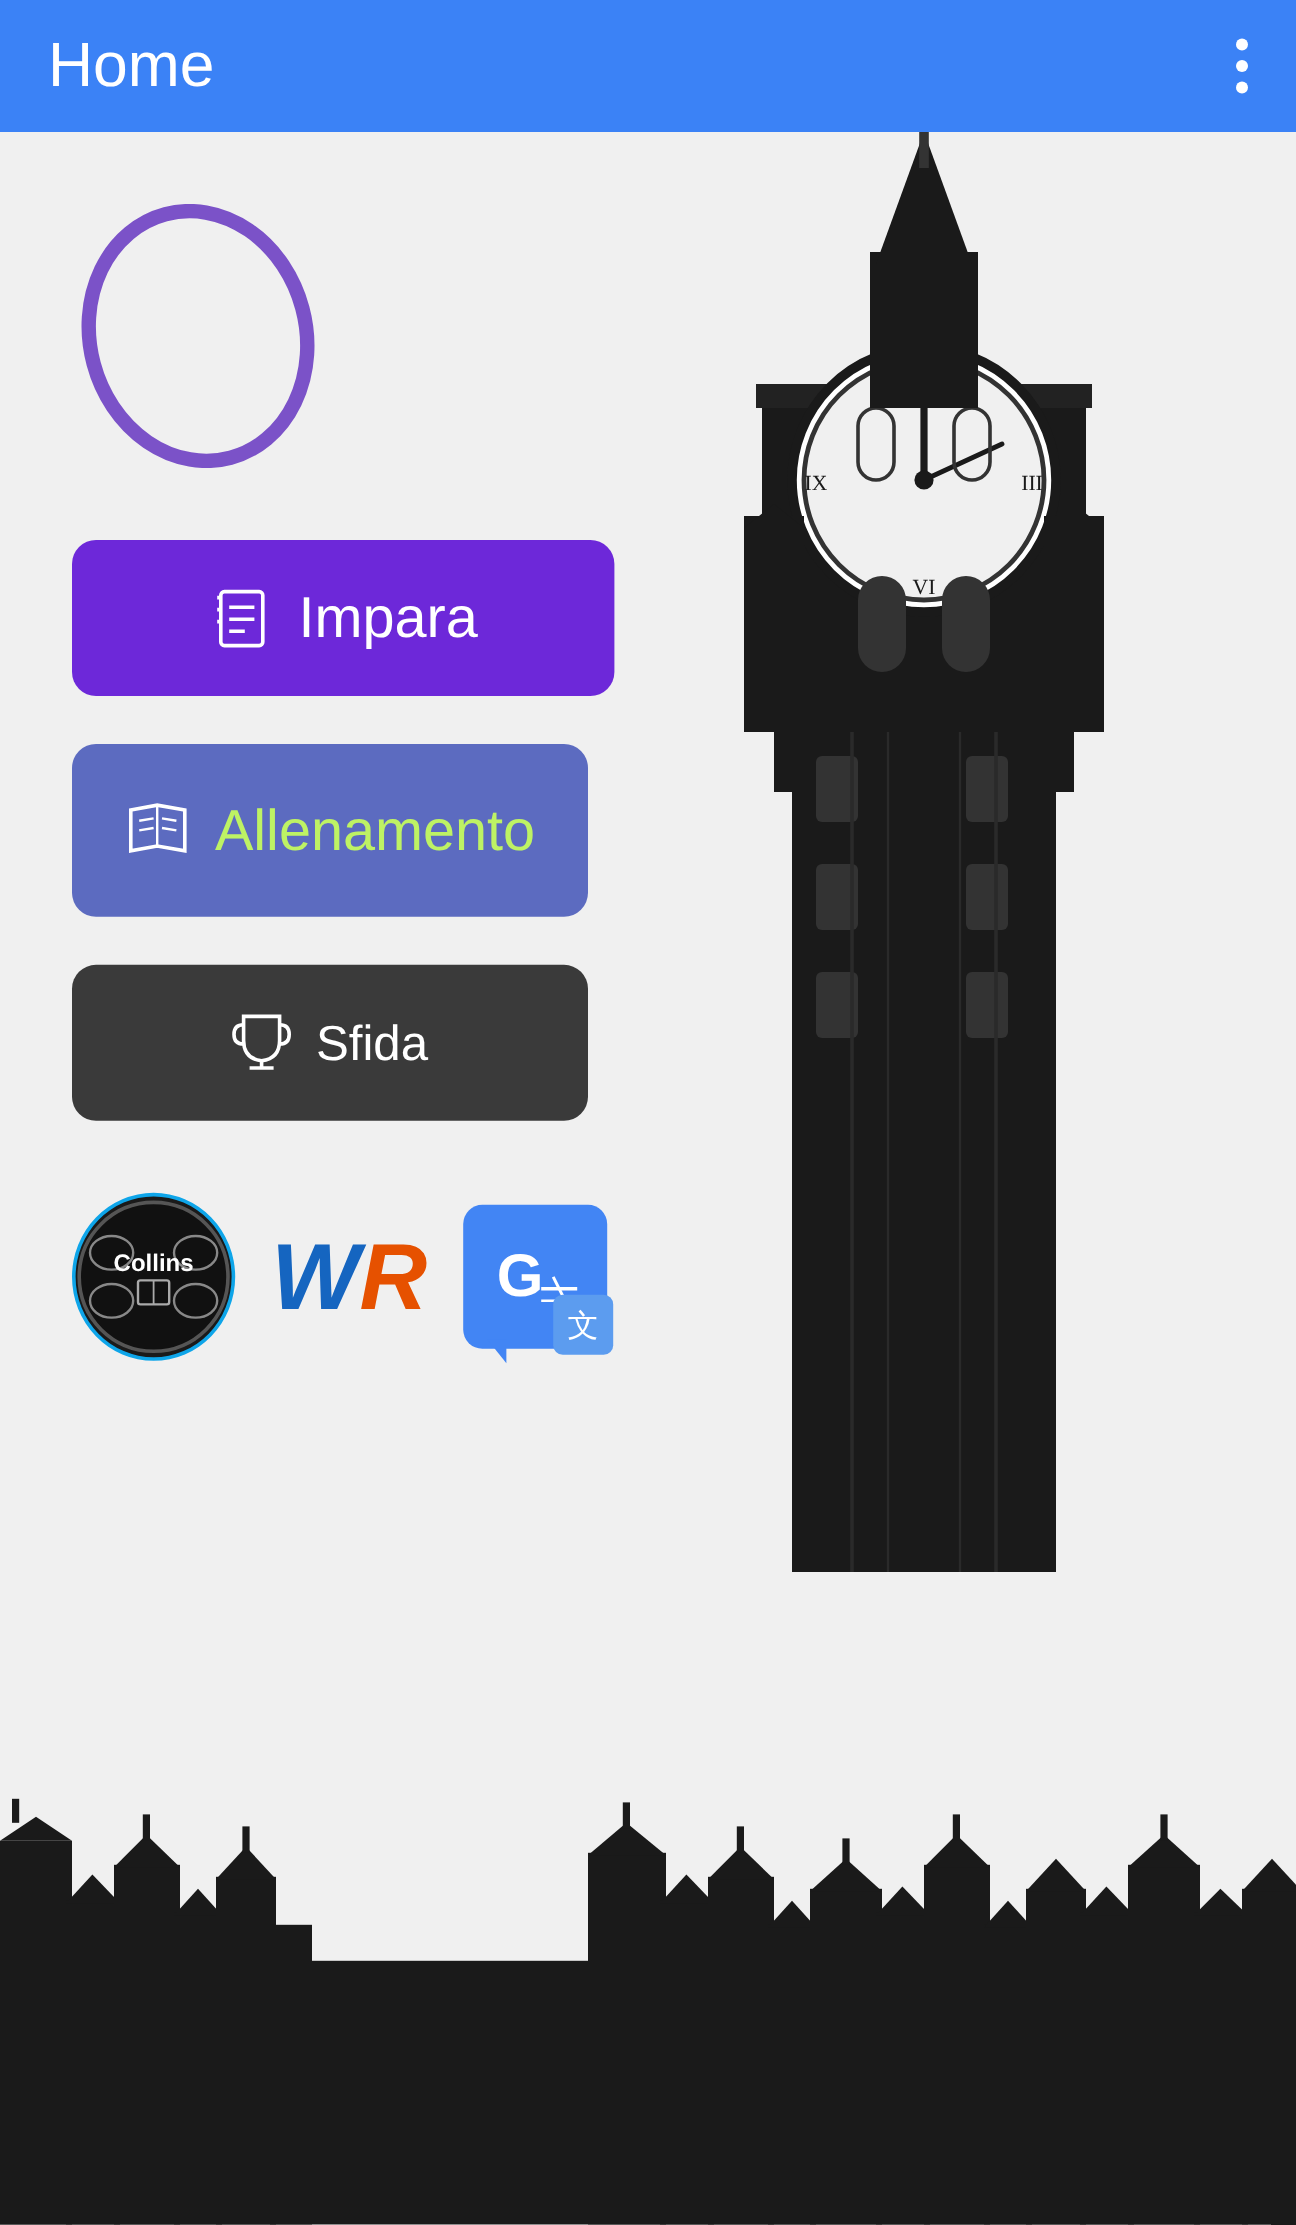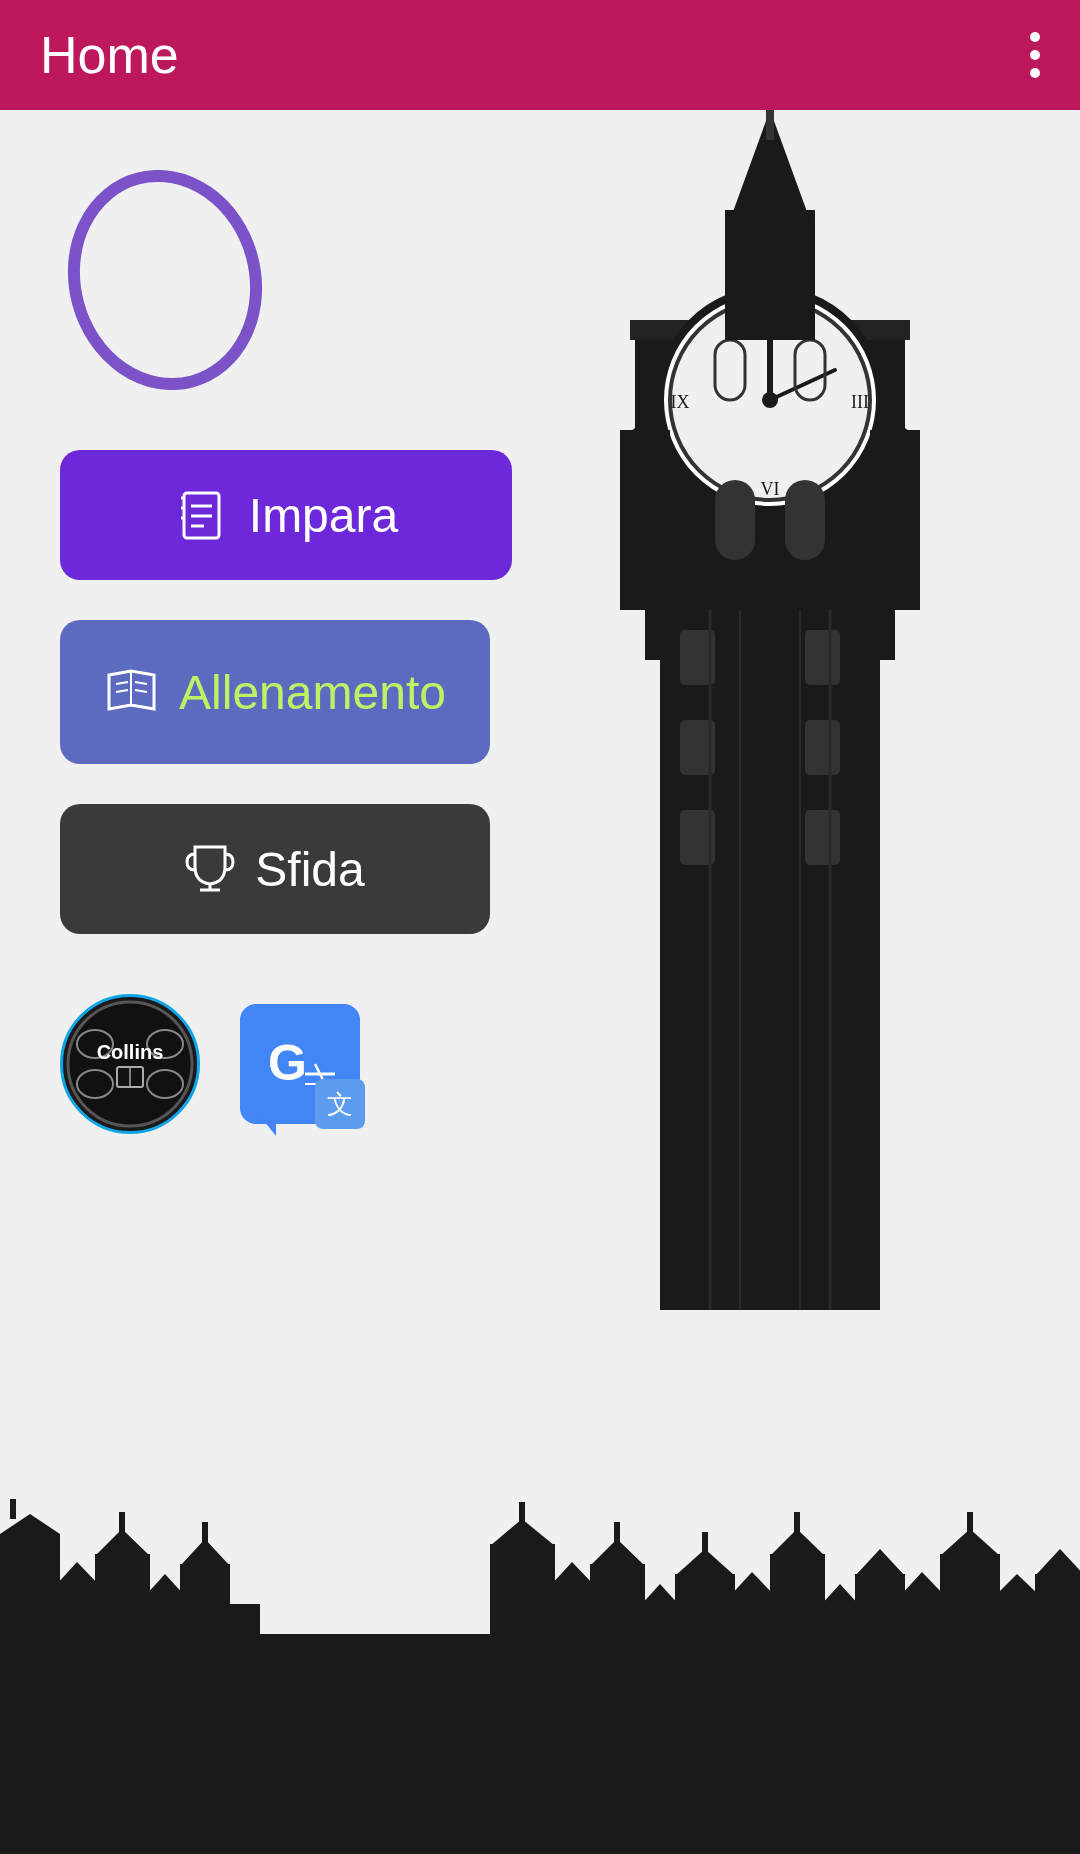--- a/index.html
+++ b/index.html
@@ -14,21 +14,21 @@
       height: 1854px;
       overflow: hidden;
       font-family: 'Arial', sans-serif;
       background: #f5f5f5;
     }
 
     
     .top-bar {
       width: 100%;
       height: 110px;
-      background: #be185d;
+      background: #3b82f6;
       display: flex;
       align-items: center;
       justify-content: space-between;
       padding: 0 40px;
       position: relative;
       z-index: 10;
     }
 
     .top-bar-title {
       color: #ffffff;
@@ -154,21 +154,21 @@
       display: flex;
       align-items: center;
       justify-content: center;
       gap: 20px;
       width: 430px;
       height: 130px;
       background: #3a3a3a;
       border: none;
       border-radius: 20px;
       color: white;
-      font-size: 48px;
+      font-size: 41px;
       font-weight: 500;
       cursor: pointer;
       margin-bottom: 60px;
     }
 
     
     .partner-logos {
       display: flex;
       align-items: center;
       gap: 30px;
@@ -456,20 +456,25 @@
           <ellipse cx="100" cy="45" rx="18" ry="14" fill="none" stroke="#888" stroke-width="2"></ellipse>
           <ellipse cx="30" cy="85" rx="18" ry="14" fill="none" stroke="#888" stroke-width="2"></ellipse>
           <ellipse cx="100" cy="85" rx="18" ry="14" fill="none" stroke="#888" stroke-width="2"></ellipse>
           <text x="65" y="60" text-anchor="middle" fill="white" font-size="20" font-weight="700" font-family="Arial">Collins</text>
 
           <rect x="52" y="68" width="26" height="20" rx="2" fill="none" stroke="#aaa" stroke-width="2"></rect>
           <line x1="65" y1="68" x2="65" y2="88" stroke="#aaa" stroke-width="1.5"></line>
         </svg>
       </div>
 
+      <div class="wr-logo">
+        <span style="font-size:78px; font-weight:900; font-style:italic; font-family:Arial;">
+          <span style="color:#1565c0;">W</span><span style="color:#e65100;">R</span>
+        </span>
+      </div>
 
       <div class="gt-logo">
         <div class="gt-inner">
 
           <svg width="80" height="80" viewBox="0 0 80 80">
             <text x="8" y="56" font-size="50" font-weight="700" fill="white" font-family="Arial">G</text>
 
             <line x1="45" y1="50" x2="75" y2="50" stroke="white" stroke-width="3"></line>
             <line x1="55" y1="40" x2="65" y2="60" stroke="white" stroke-width="2.5"></line>
             <line x1="45" y1="60" x2="75" y2="60" stroke="white" stroke-width="2"></line>

